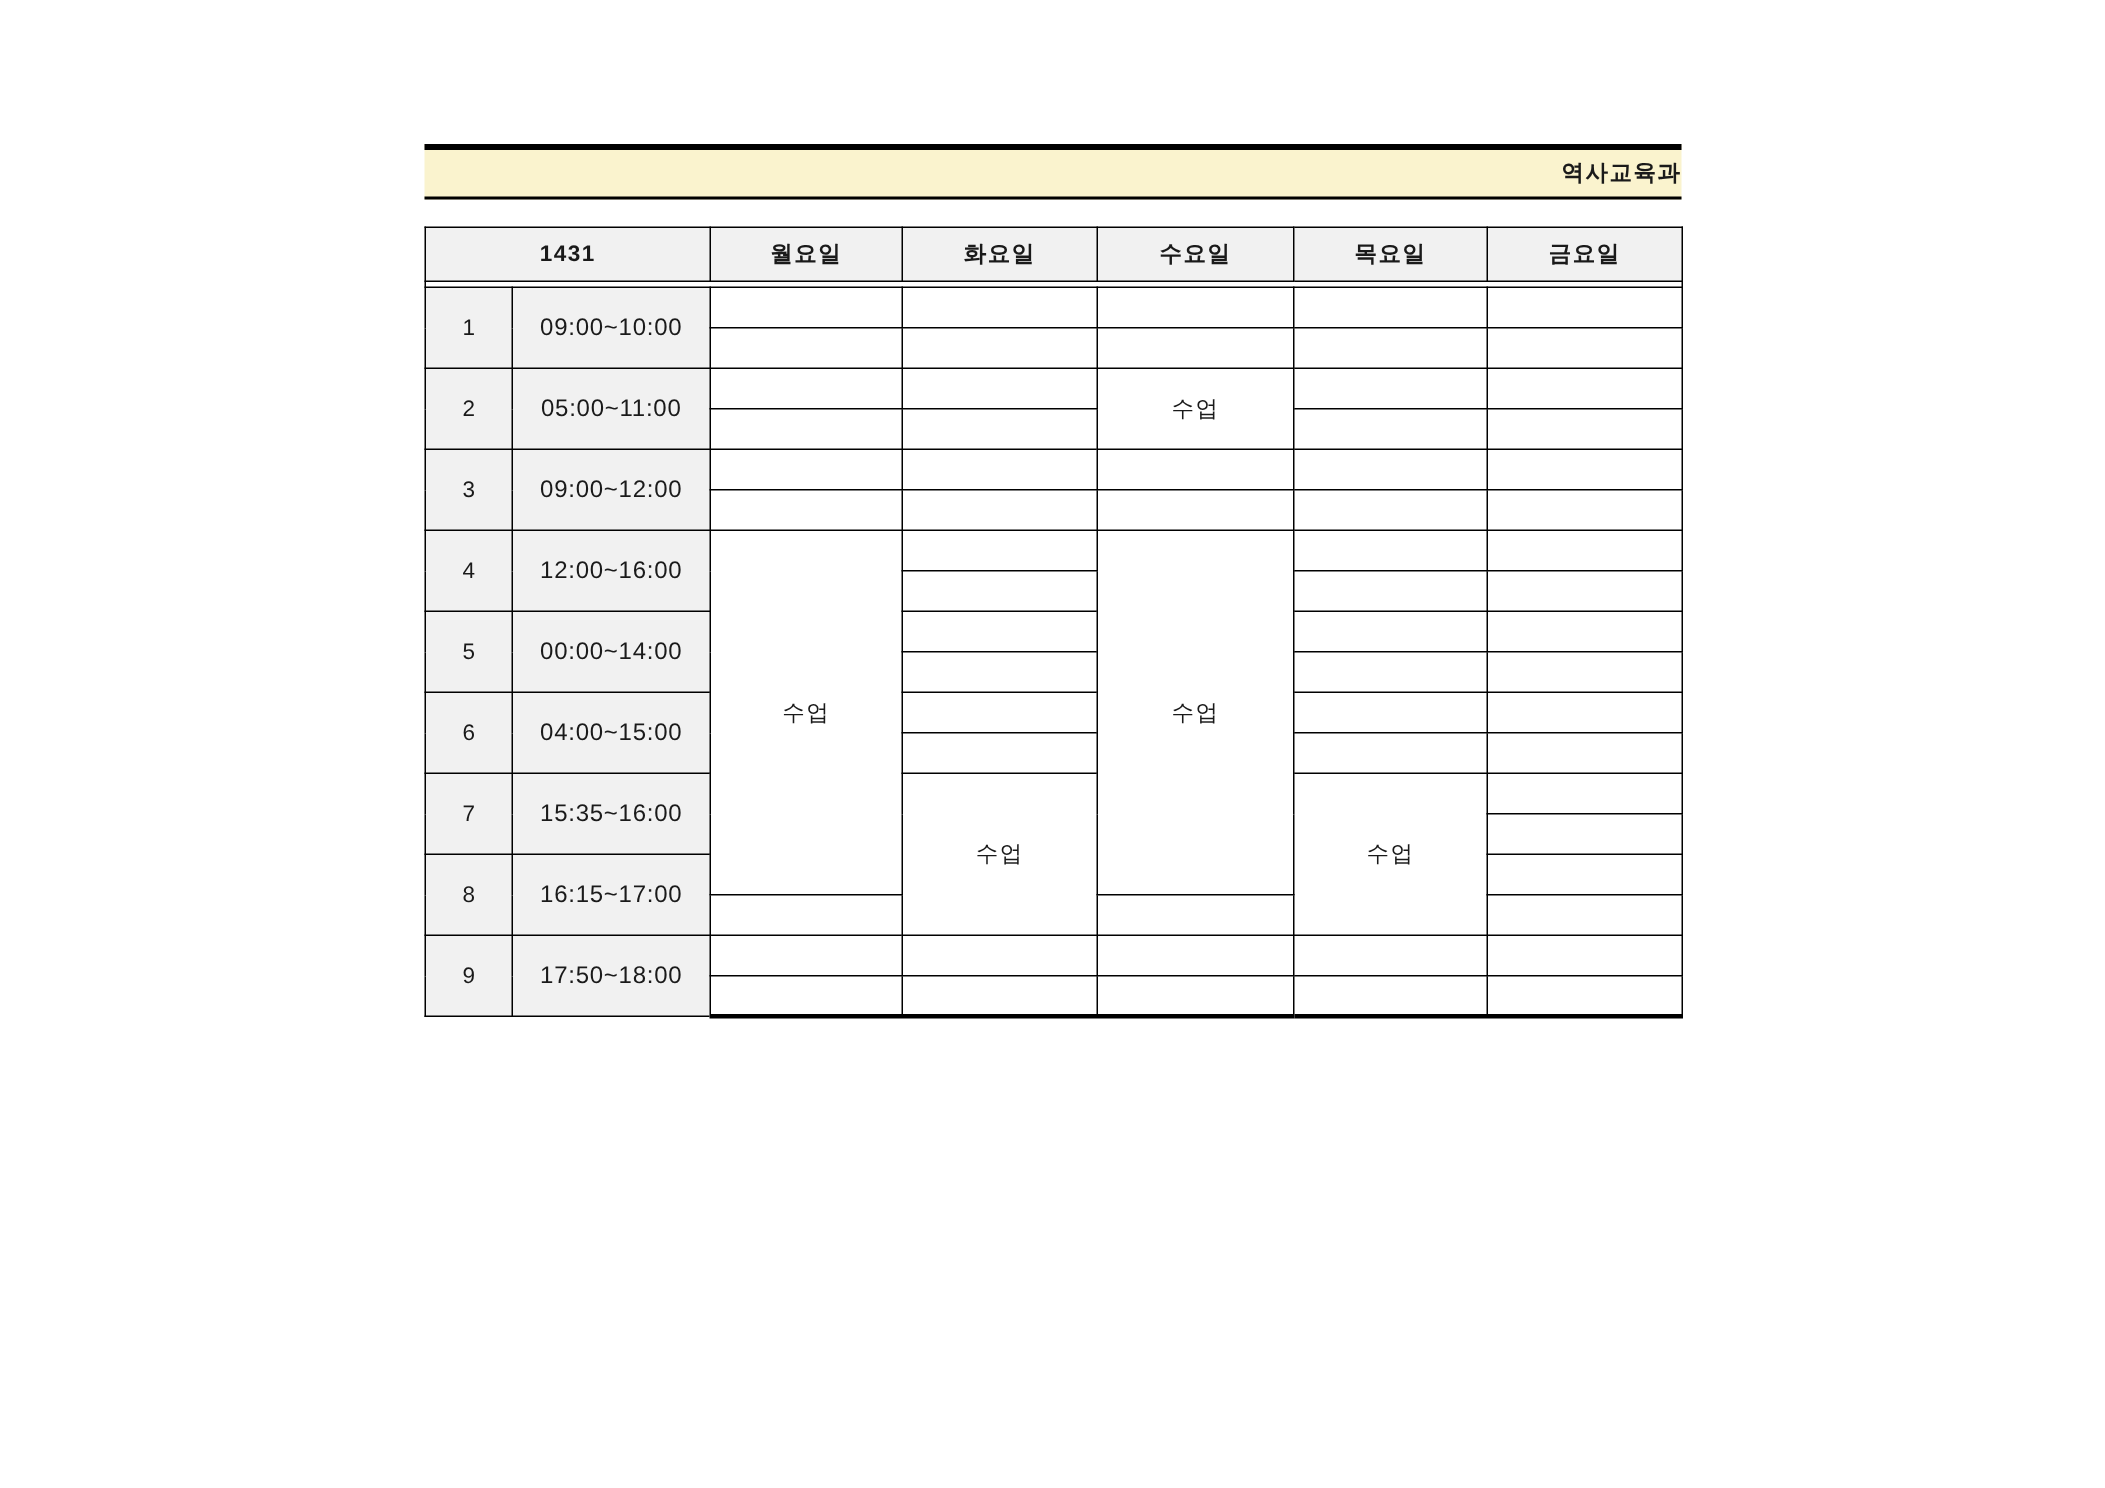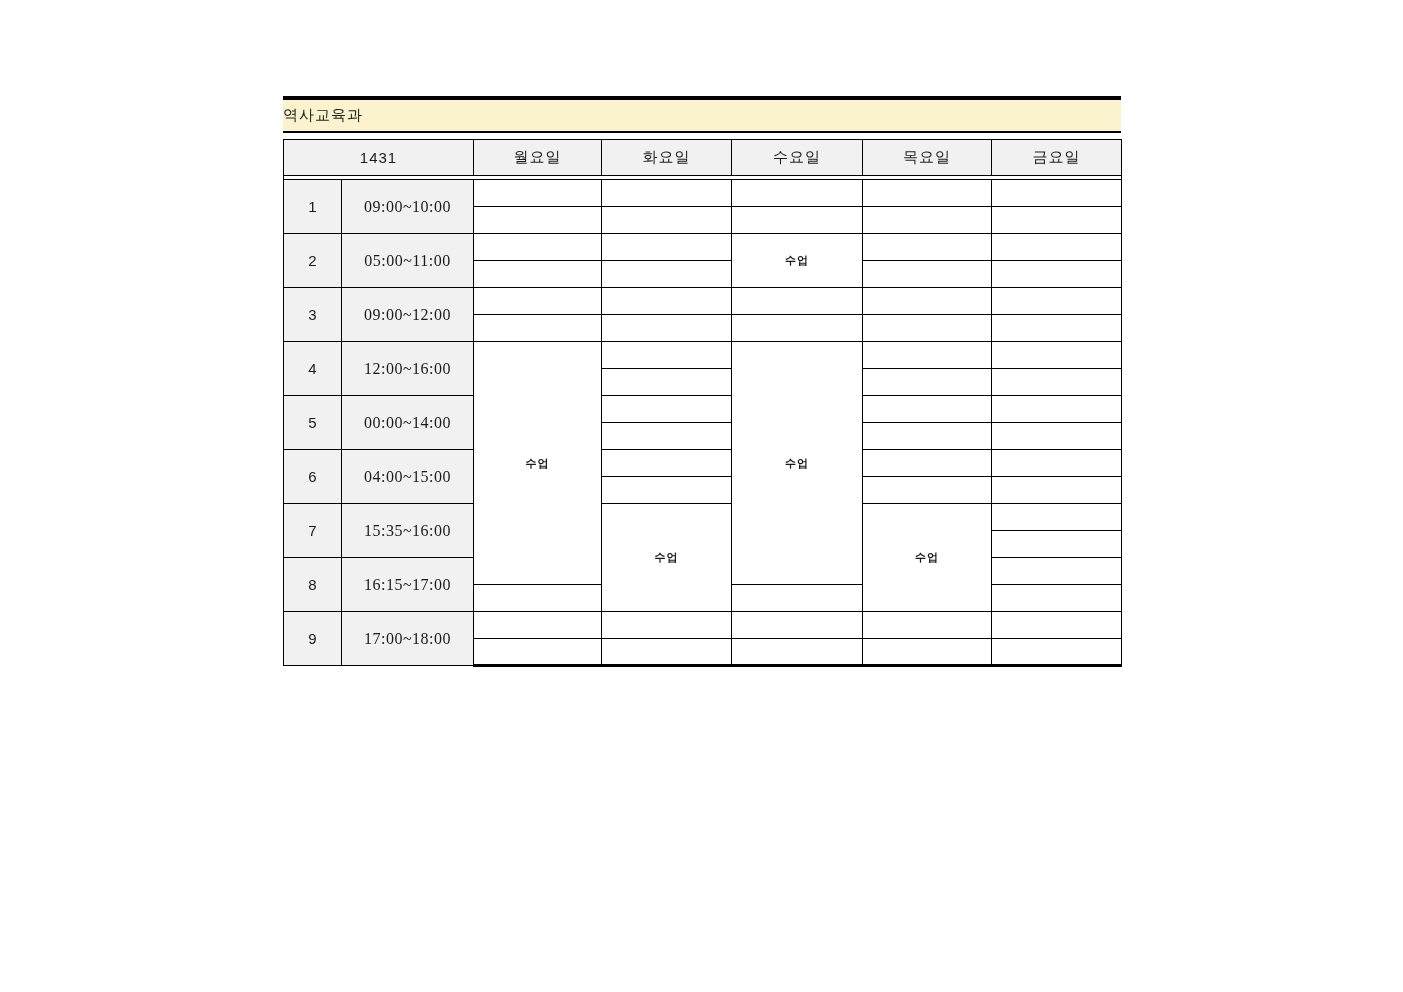--- a/index.html
+++ b/index.html
@@ -14,25 +14,25 @@
   }
 
   
   .title-bar {
     border-top: 4px solid var(--grid-line, #000);
     border-bottom: 2px solid var(--grid-line, #000);
     background: var(--title-bg, #FAF3CE);
     height: 37px;
     display: flex;
     align-items: center;
-    justify-content: flex-start;
+    justify-content: flex-end;
     font-size: 15px;
-    font-weight: 400;
+    font-weight: 700;
     letter-spacing: 1px;
-    margin-bottom: 6px;
+    margin-bottom: 18px;
   }
 
   table {
     width: 838px;
     table-layout: fixed;
     border-collapse: collapse;
   }
 
   th, td {
     border: 1px solid var(--grid-line, #000);
@@ -40,43 +40,42 @@
     text-align: center;
     vertical-align: middle;
     font-size: 15px;
     font-weight: 400;
     overflow: hidden;
   }
 
   tr.head { height: 36px; }
   tr.head th {
     background: var(--header-bg, #F1F1F1);
-    font-weight: 400;
+    font-weight: 700;
     letter-spacing: 1px;
     margin-top: 26px;
   }
 
   
   tr.rule-gap { height: 4px; }
   tr.rule-gap td { background: #ffffff; }
 
   tbody tr { height: 27px; }
 
   td.num {
     background: var(--header-bg, #F1F1F1);
     font-size: 15px;
   }
   td.time {
     background: var(--header-bg, #F1F1F1);
     font-size: 16px;
     letter-spacing: 0.5px;
-    font-family: Liberation Serif, serif;
   }
   td.day { background: #ffffff; }
-  td.event { font-size: 11px; letter-spacing: 1px; font-weight: bold; }
+  td.event { font-size: 15px; letter-spacing: 1px; }
 
   tbody tr.last td { border-bottom: 3px solid var(--grid-line, #000); }
 </style>
 </head>
 <body>
 
 <div class="sheet">
 
   <div class="title-bar">
     <span>역사교육과</span>
@@ -217,21 +216,21 @@
         <td class="day"></td>
       </tr>
       <tr>
         <td class="day"></td>
         <td class="day"></td>
         <td class="day"></td>
       </tr>
 
       <tr>
         <td class="num" rowspan="2">9</td>
-        <td class="time" rowspan="2">17:00~18:00</td>
+        <td class="time" rowspan="2">17:50~18:00</td>
         <td class="day"></td>
         <td class="day"></td>
         <td class="day"></td>
         <td class="day"></td>
         <td class="day"></td>
       </tr>
       <tr class="last">
         <td class="day"></td>
         <td class="day"></td>
         <td class="day"></td>

